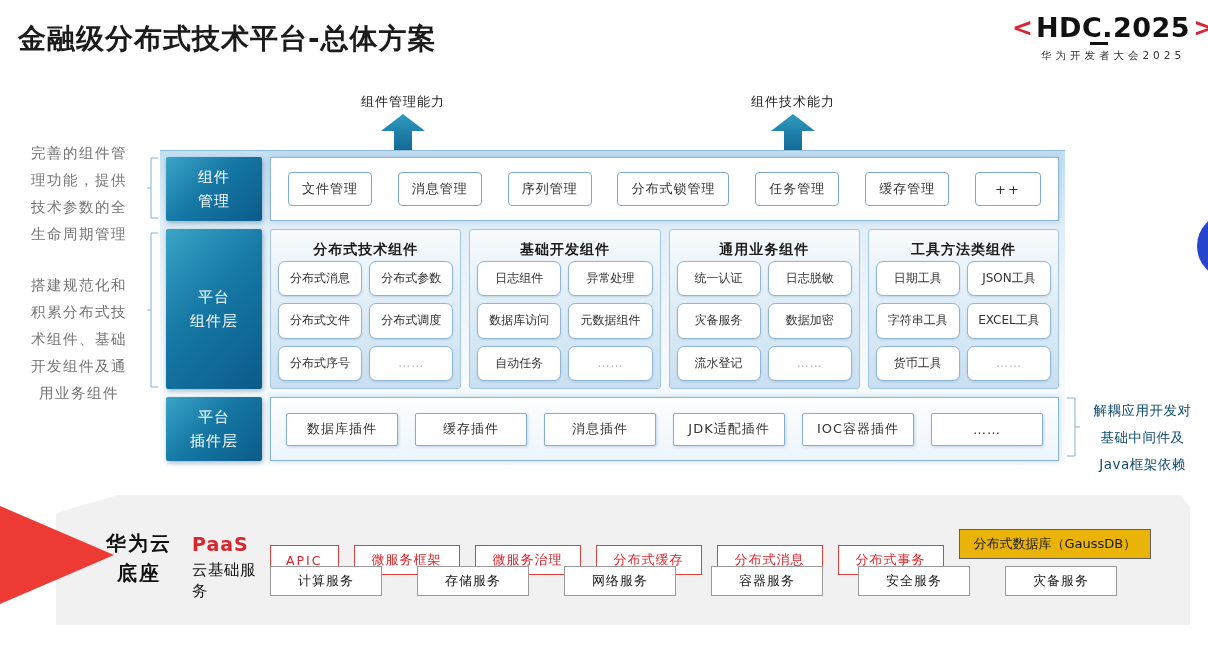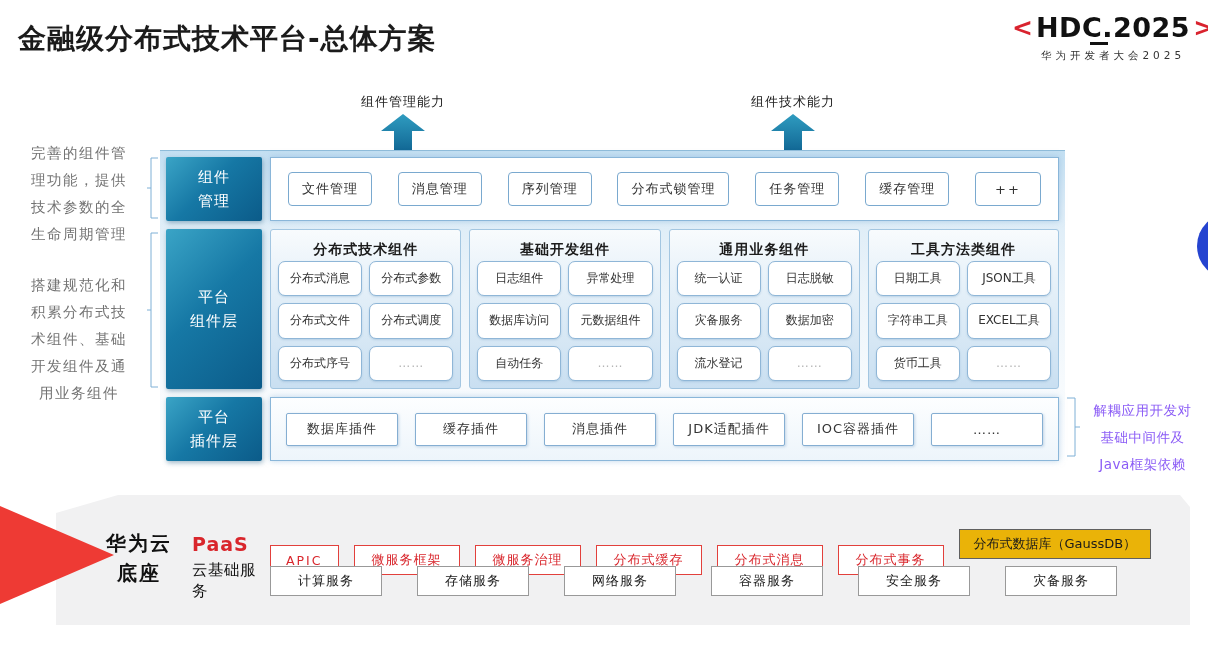--- a/index.html
+++ b/index.html
@@ -20,21 +20,21 @@
   .logo-sub { margin-top:6px; font-size:10.5px; letter-spacing:4px; color:#333; white-space:nowrap; }
   
   .cap { position:absolute; top:93px; width:140px; display:flex; flex-direction:column; align-items:center; }
   .cap1 { left:333px; } .cap2 { left:723px; }
   .cap-label { font-size:13px; color:#222; letter-spacing:1px; }
   .cap svg { margin-top:3px; display:block; }
   
   .ann { position:absolute; text-align:center; color:#737373; }
   .ann-lt { left:12px; top:140px; width:134px; font-size:14.5px; line-height:27px; letter-spacing:1.5px; }
   .ann-lb { left:12px; top:272px; width:134px; font-size:14.5px; line-height:27px; letter-spacing:1.5px; }
-  .ann-r  { left:1079px; top:397px; width:127px; font-size:13.5px; line-height:27px; color:#8b5cf6; letter-spacing:0.5px; }
+  .ann-r  { left:1079px; top:397px; width:127px; font-size:13.5px; line-height:27px; color:#0c4a6e; letter-spacing:0.5px; }
   .bracket { position:absolute; }
   .bk1 { left:147px; top:157px; } .bk2 { left:147px; top:232px; } .bkr { left:1066px; top:397px; }
   
   .diagram { position:absolute; left:160px; top:150px; width:905px; height:318px;
     background:linear-gradient(180deg,#c3dff2 0%,#dcecf7 18%,#ecf4fa 45%,#f6fafd 72%,#ffffff 100%);
     border-top:1px solid #8fbcd9; }
   .row { position:absolute; left:6px; width:893px; }
   .row1 { top:6px;  height:64px; }
   .row2 { top:78px; height:160px; }
   .row3 { top:246px; height:64px; }

